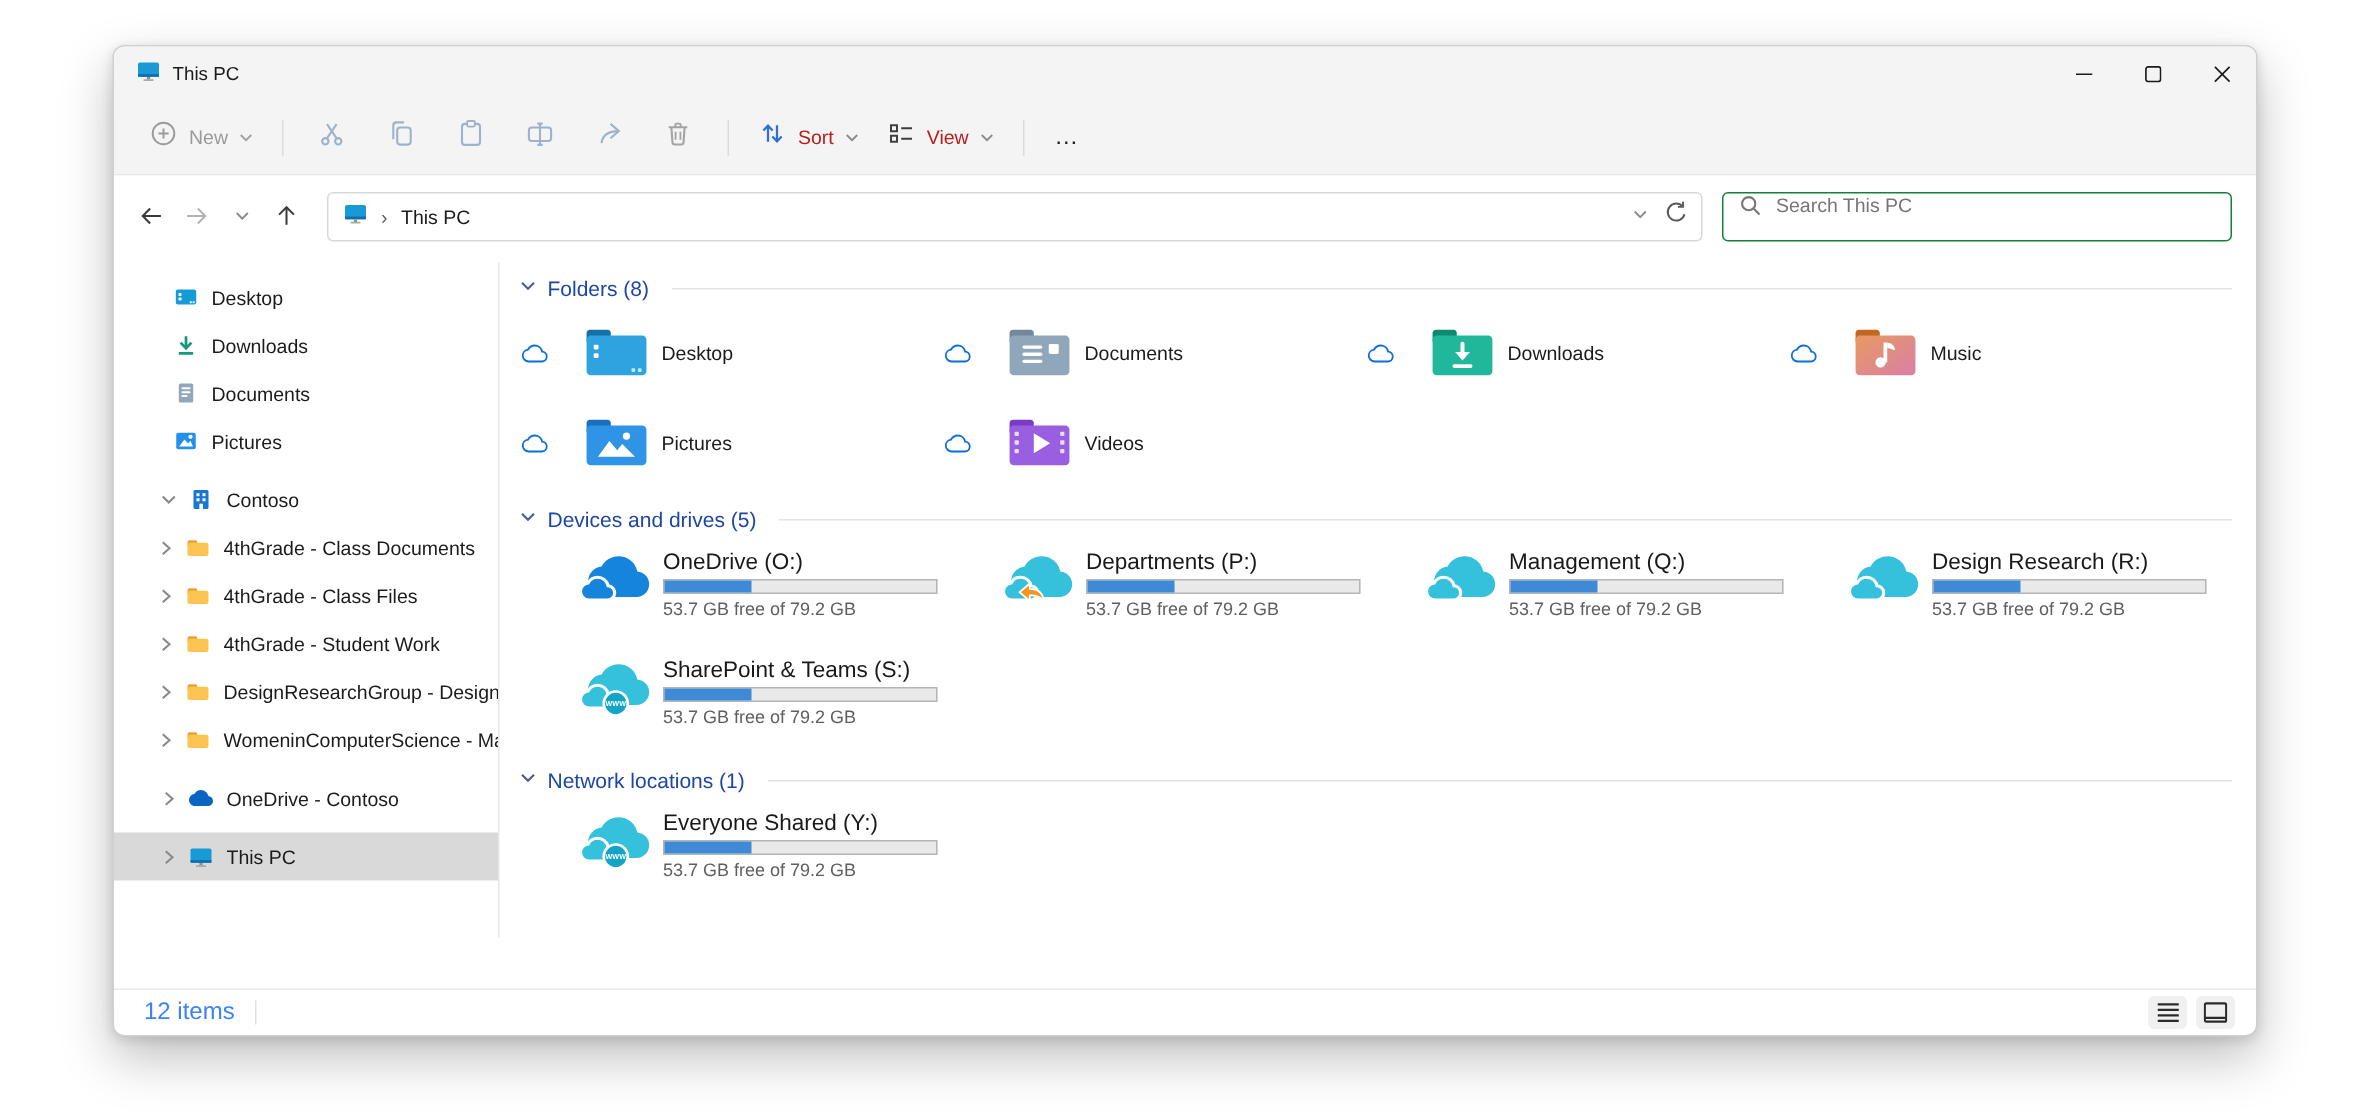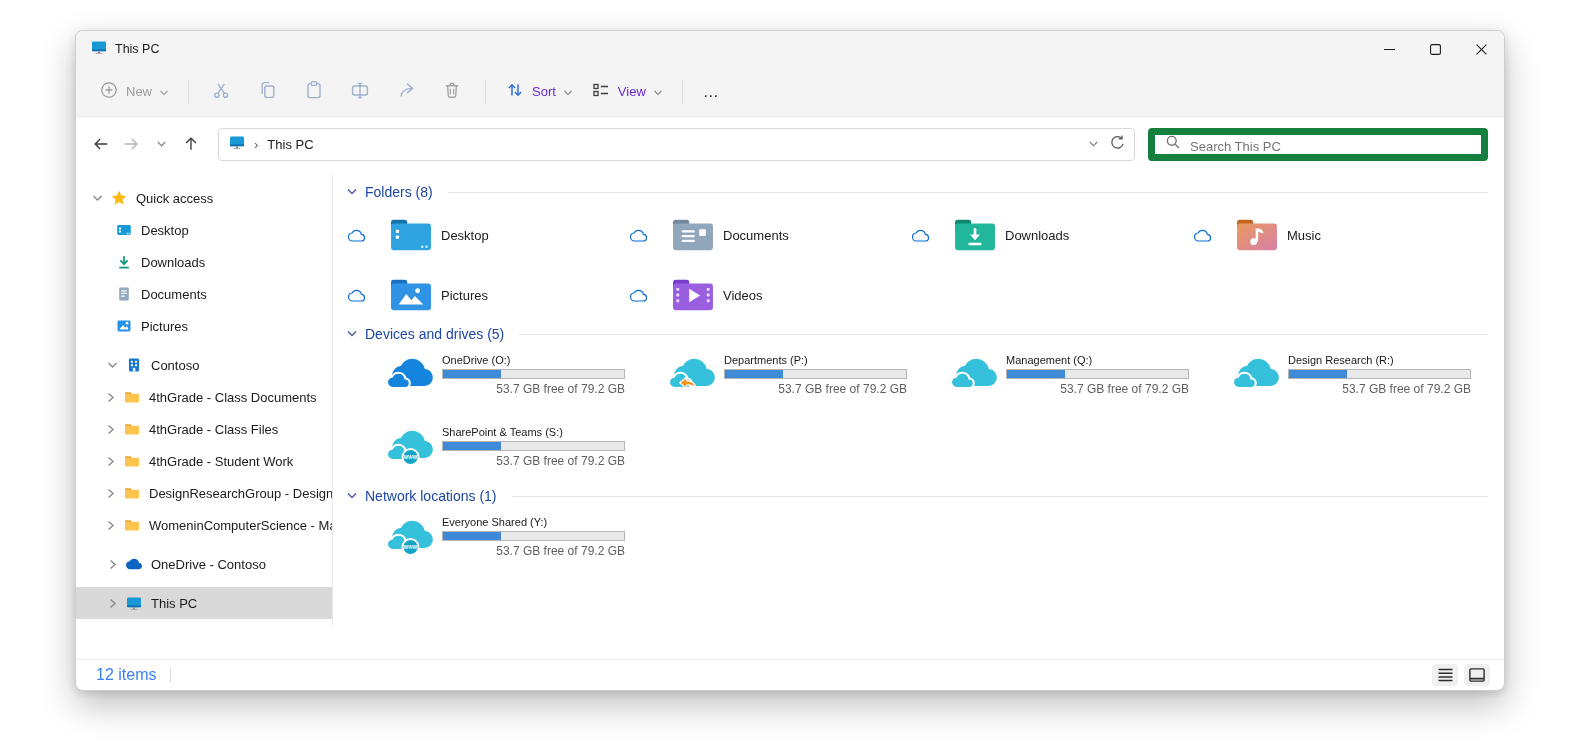--- a/index.html
+++ b/index.html
@@ -13,35 +13,35 @@
   
   .titlebar { height:36px; background:#f4f4f4; display:flex; align-items:center; flex:0 0 auto; }
   .title-left { display:flex; align-items:center; gap:8px; padding-left:15px; }
   .title-text { font-size:12.5px; color:#1a1a1a; }
   .win-controls { margin-left:auto; display:flex; height:100%; }
   .wc-btn { width:46px; height:100%; display:flex; align-items:center; justify-content:center; }
   
   .toolbar { height:50px; background:#f4f4f4; display:flex; align-items:center; padding:0 14px; flex:0 0 auto; border-bottom:1px solid #e7e7e7; }
   .tb-btn { display:flex; align-items:center; gap:7px; padding:0 9px; height:34px; border-radius:4px; }
   .tb-icon-btn { width:40px; height:34px; display:flex; align-items:center; justify-content:center; margin:0 3px; border-radius:4px; }
-  .tb-label { font-size:13px; color:#6d28d9; }
+  .tb-label { font-size:13px; color:#b91c1c; }
   .tb-label.dim { color:#9a9a9a; }
   .tb-sep { width:1px; height:24px; background:#dcdcdc; margin:0 10px; }
   .tb-more { font-size:16px; color:#1f1f1f; letter-spacing:1px; padding:0 10px; }
   
   .addr-row { height:54px; background:#fff; display:flex; align-items:center; padding:0 16px 0 10px; flex:0 0 auto; }
   .nav-btn { width:30px; height:30px; display:flex; align-items:center; justify-content:center; border-radius:4px; }
   .addr-box { flex:1; height:33px; margin-left:12px; border:1px solid #d9d9d9; border-radius:4px; background:#fff;
               display:flex; align-items:center; padding:0 8px 0 10px; }
   .addr-crumb { display:flex; align-items:center; gap:7px; }
   .crumb-sep { color:#5f5f5f; font-size:13px; padding:0 2px; }
   .addr-text { font-size:13px; color:#1b1b1b; }
   .addr-right { margin-left:auto; display:flex; align-items:center; gap:10px; }
-  .search-box { width:340px; height:33px; margin-left:13px; border:7px solid #15803d; border-radius:4px; background:#fff;
-                display:flex; align-items:flex-end; padding:0 10px; gap:9px; }
+  .search-box { width:340px; height:33px; margin-left:13px; border:1px solid #15803d; border-radius:4px; background:#fff;
+                display:flex; align-items:flex-start; padding:0 10px; gap:9px; }
   .search-box input { border:none; outline:none; background:transparent; flex:1; font-size:13px; font-family:"Liberation Sans",sans-serif; color:#1b1b1b; }
   .search-box input::placeholder { color:#757575; }
   
   .body { flex:1; display:flex; min-height:0; }
   .sidebar { width:256px; flex:0 0 auto; padding-top:11px; overflow:hidden; }
   .sb-divider { width:1px; background:#e8e8e8; margin:4px 0 34px 0; }
   .content { flex:1; padding:12px 16px 0 13px; overflow:hidden; }
   
   .srow { height:32px; display:flex; align-items:center; font-size:13px; white-space:nowrap; }
   .srow .chev { width:16px; display:flex; justify-content:center; flex:0 0 auto; }
@@ -58,25 +58,25 @@
   .sec-title { font-size:14px; color:#1c47a4; }
   .sec-rule { flex:1; height:1px; background:#e3e3e3; margin-left:8px; }
   .tiles { display:grid; grid-template-columns:repeat(4,282px); margin-top:4px; }
   .ftile { height:60px; display:flex; align-items:center; }
   .fstatus { width:21px; display:flex; justify-content:center; flex:0 0 auto; }
   .ficon { margin-left:21px; width:46px; height:38px; flex:0 0 auto; }
   .flabel { margin-left:7px; font-size:13px; }
   .dtile { height:62px; display:flex; align-items:flex-start; padding-left:41px; margin-top:6px; }
   .dicon { width:48px; height:42px; flex:0 0 auto; }
   .dinfo { margin-left:7px; padding-top:1px; }
-  .dname { font-size:11px; color:#191919; }
+  .dname { font-size:15px; color:#191919; }
   .dbar { width:183px; height:10px; border:1px solid #b5b5b5; background:#e9e9e9; margin-top:3px; }
   .dfill { height:100%; background:#3f8ad6; }
-  .dfree { font-size:12px; color:#5f5f5f; margin-top:3px;text-align:right; }
-  .sec-gap { margin-top:0; }
+  .dfree { font-size:12px; color:#5f5f5f; margin-top:3px; }
+  .sec-gap { margin-top:12px; }
   
   .statusbar { height:31px; flex:0 0 auto; border-top:1px solid #eaeaea; display:flex; align-items:center; padding:0 14px 0 20px; }
   .status-count { font-size:16px; color:#3b82f6; }
   .status-vsep { width:1px; height:16px; background:#e0e0e0; margin-left:14px; }
   .status-right { margin-left:auto; display:flex; gap:6px; }
   .sv-btn { width:26px; height:22px; border-radius:4px; background:#f0f0f0; display:flex; align-items:center; justify-content:center; }
 </style>
 </head>
 <body>
 
@@ -252,33 +252,20 @@
               <circle cx="6.8" cy="6.8" r="4.4" fill="none" stroke="#767676" stroke-width="1.4"></circle>
               <line x1="10.2" y1="10.2" x2="14" y2="14" stroke="#767676" stroke-width="1.4"></line>
             </svg></span>
       <input type="text" placeholder="Search This PC" style="">
     </div>
   </div>
 
   <div class="body">
 
     <div class="sidebar">
-      <div class="srow lvl0">
-        <span class="chev">
-              <svg width="13" height="12" viewBox="0 0 13 12">
-                <polyline points="2.5,4 6.5,8 10.5,4" fill="none" stroke="#8a8a8a" stroke-width="1.4"></polyline>
-              </svg>
-            </span>
-        <span class="sicon">
-              <svg width="16" height="16" viewBox="0 0 16 16">
-                <polygon points="8,0.8 10.2,5.5 15.3,6.1 11.5,9.6 12.5,14.7 8,12.1 3.5,14.7 4.5,9.6 0.7,6.1 5.8,5.5" fill="#fdb913"></polygon>
-              </svg>
-            </span>
-        <span class="slabel">Quick access</span>
-      </div>
       <div class="srow child-noexp">
         <span class="sicon">
               <svg width="16" height="16" viewBox="0 0 16 16">
                 <rect x="1.2" y="3" width="13.6" height="10" rx="1.4" fill="#169bd7"></rect>
                 <rect x="3" y="5.4" width="2" height="2" rx="0.5" fill="#fff"></rect>
                 <rect x="3" y="8.4" width="2" height="2" rx="0.5" fill="#fff"></rect>
                 <rect x="10.5" y="10.8" width="1.4" height="1.4" fill="#cfeefc"></rect>
                 <rect x="12.4" y="10.8" width="1.4" height="1.4" fill="#cfeefc"></rect>
               </svg>
             </span>

